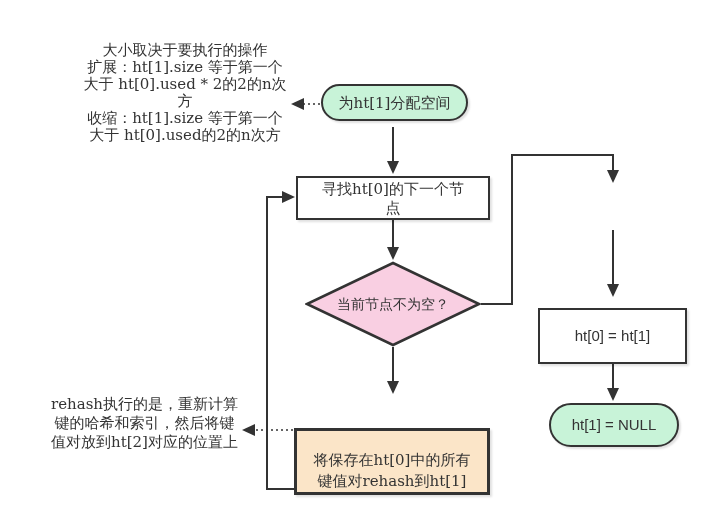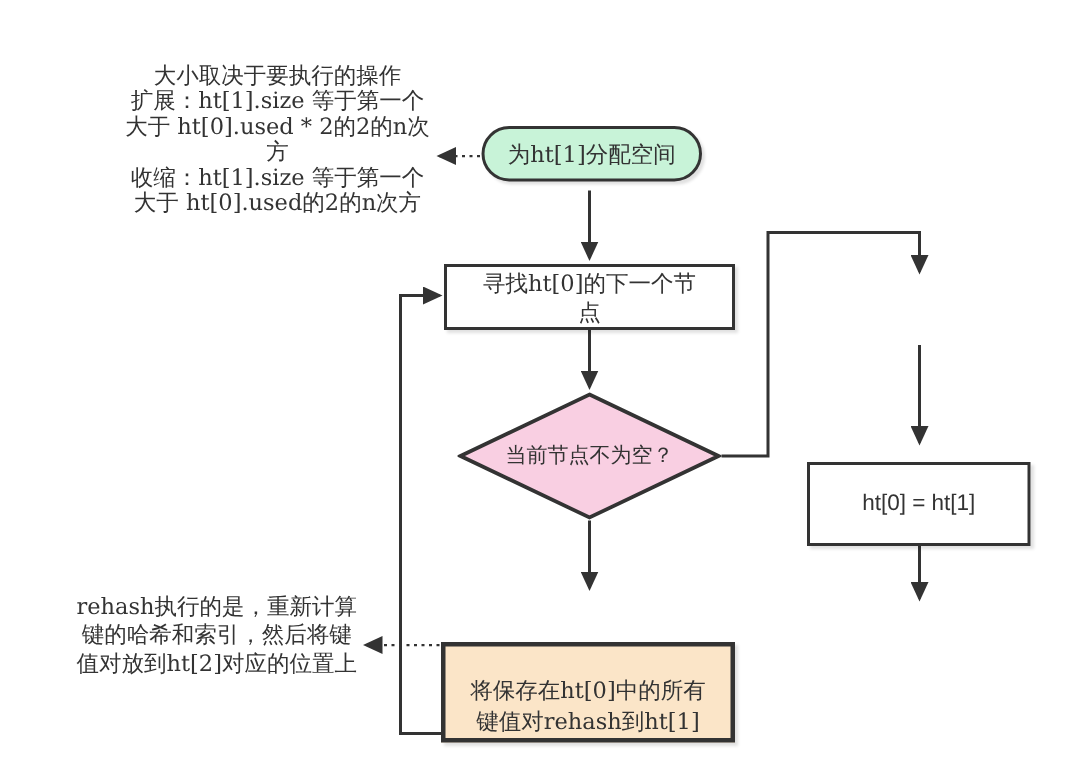--- a/index.html
+++ b/index.html
@@ -98,14 +98,17 @@
   <div class="node rect-highlight multiline" style="left:294px;top:396px;width:196px;height:67px;line-height:21px;margin-top:32px;">
     <span class="multiline">将保存在ht[0]中的所有
 键值对rehash到ht[1]</span>
   </div>
 
 
   <div class="node rect code-font" style="left:538px;top:308px;width:149px;height:56px;">
     <span>ht[0] = ht[1]</span>
   </div>
 
+  <div class="node stadium code-font" style="left:549px;top:403px;width:130px;height:44px;">
+    <span>ht[1] = NULL</span>
+  </div>
 
 </div>
 
 </body></html>

